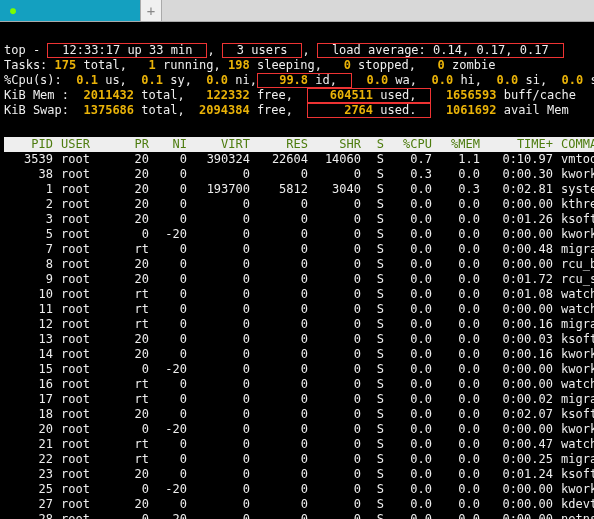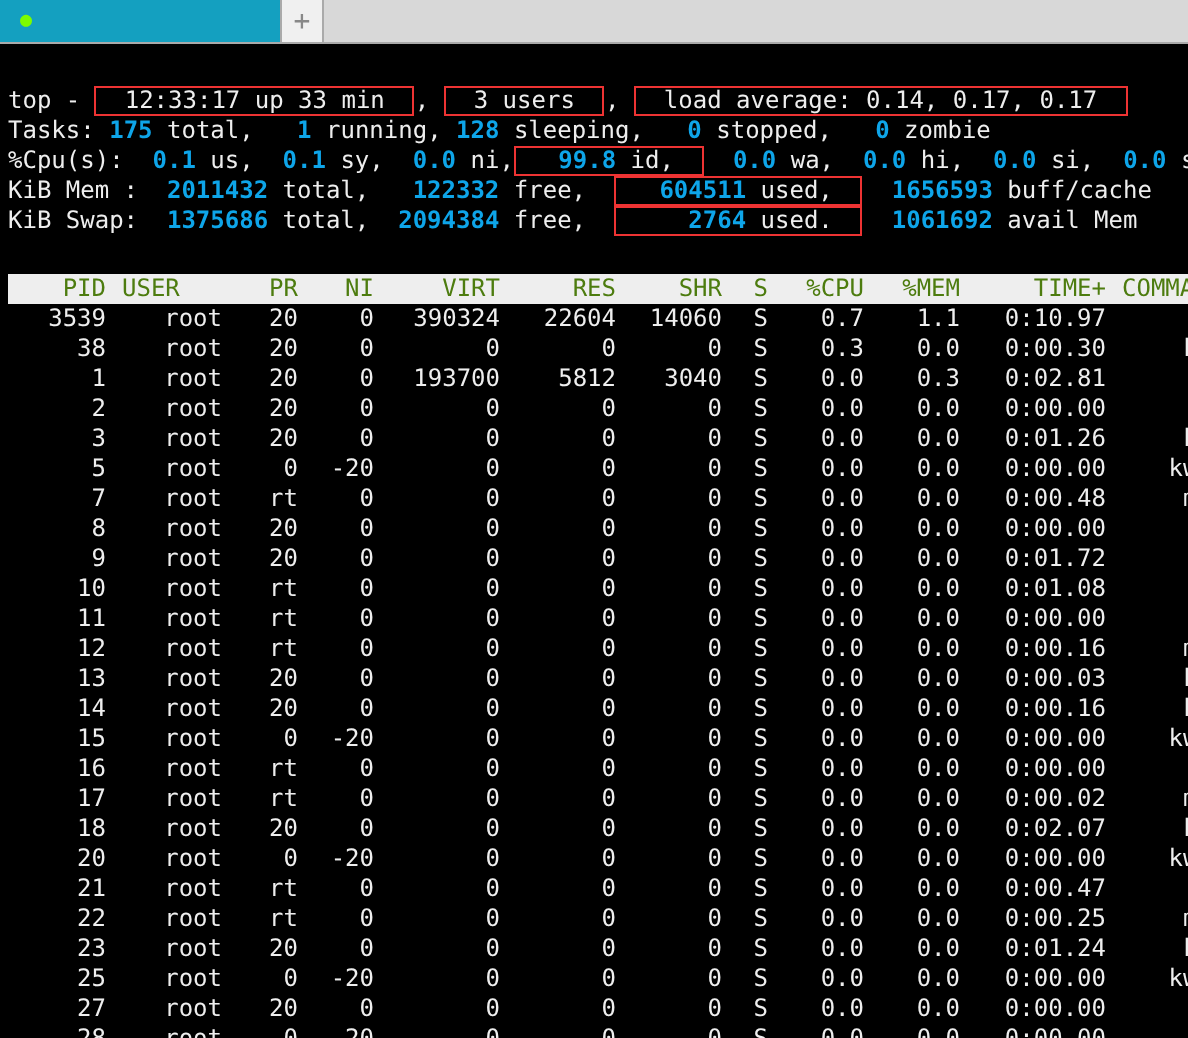--- a/index.html
+++ b/index.html
@@ -61,56 +61,56 @@
     white-space: pre;
   }
   .hl {
     border: 1.5px solid #e33;
     padding: 0 14px;
     margin: -2px 0;
     display: inline-block;
     line-height: 13px;
     box-sizing: border-box;
   }
-  .b { font-weight: bold; color: #0ea5e9; text-align: center; }
+  .b { font-weight: bold; color: #eab308; text-align: center; }
   table.proc {
     border-collapse: collapse;
     font-family: inherit;
     font-size: 12px;
     margin-top: 4px;
   }
   table.proc th {
     background: #eee;
     color: #4d7c0f;
     font-weight: normal;
     text-align: right;
     padding: 0 4px;
   }
   table.proc th.l { text-align: left; margin-left: 16px; }
   table.proc td {
     color: #eee;
     text-align: right;
     padding: 0 4px;
     white-space: pre;
   }
-  table.proc td.l { text-align: right; }
+  table.proc td.l { text-align: left; }
 </style>
 </head>
 <body>
 
 <div class="tabbar">
   <div class="tab">
     <span class="bullet">●</span>
   </div>
   <div class="addtab">+</div>
 </div>
 
 <div class="term">
 <span>top -</span> <span class="hl">12:33:17 up 33 min</span>, <span class="hl">3 users</span>, <span class="hl">load average: 0.14, 0.17, 0.17</span>
-<span>Tasks:</span> <span class="b">175</span> total,   <span class="b">1</span> running, <span class="b">128</span> <span>sleeping,</span>   <span class="b">0</span> stopped,   <span class="b">0</span> zombie
+<span>Tasks:</span> <span class="b">175</span> total,   <span class="b">1</span> running, <span class="b">198</span> <span>sleeping,</span>   <span class="b">0</span> stopped,   <span class="b">0</span> zombie
 <span>%Cpu(s):</span>  <span class="b">0.1</span> us,  <span class="b">0.1</span> sy,  <span class="b">0.0</span> ni,<span class="hl"> <span class="b">99.8</span> id,</span>  <span class="b">0.0</span> wa,  <span class="b">0.0</span> hi,  <span class="b">0.0</span> si,  <span class="b">0.0</span> st
 <span>KiB Mem :</span>  <span class="b">2011432</span> total,   <span class="b">122332</span> free,  <span class="hl"> <span class="b">604511</span> used,</span>  <span class="b">1656593</span> buff/cache
 <span>KiB Swap:</span>  <span class="b">1375686</span> total,  <span class="b">2094384</span> free,  <span class="hl">   <span class="b">2764</span> used.</span>  <span class="b">1061692</span> avail Mem
 
 <table class="proc">
 <thead><tr id="proc-head"><th style="min-width: 45px;">PID</th><th class="l" style="min-width: 50px;">USER</th><th style="min-width: 30px;">PR</th><th style="min-width: 30px;">NI</th><th style="min-width: 55px;">VIRT</th><th style="min-width: 50px;">RES</th><th style="min-width: 45px;">SHR</th><th style="min-width: 15px;">S</th><th style="min-width: 40px;">%CPU</th><th style="min-width: 40px;">%MEM</th><th style="min-width: 65px;">TIME+</th><th class="l" style="min-width: 110px;">COMMAND</th></tr></thead>
 <tbody id="proc-body"><tr><td>3539</td><td class="l">root</td><td>20</td><td>0</td><td>390324</td><td>22604</td><td>14060</td><td>S</td><td>0.7</td><td>1.1</td><td>0:10.97</td><td class="l">vmtoolsd</td></tr><tr><td>38</td><td class="l">root</td><td>20</td><td>0</td><td>0</td><td>0</td><td>0</td><td>S</td><td>0.3</td><td>0.0</td><td>0:00.30</td><td class="l">kworker/3:1</td></tr><tr><td>1</td><td class="l">root</td><td>20</td><td>0</td><td>193700</td><td>5812</td><td>3040</td><td>S</td><td>0.0</td><td>0.3</td><td>0:02.81</td><td class="l">systemd</td></tr><tr><td>2</td><td class="l">root</td><td>20</td><td>0</td><td>0</td><td>0</td><td>0</td><td>S</td><td>0.0</td><td>0.0</td><td>0:00.00</td><td class="l">kthreadd</td></tr><tr><td>3</td><td class="l">root</td><td>20</td><td>0</td><td>0</td><td>0</td><td>0</td><td>S</td><td>0.0</td><td>0.0</td><td>0:01.26</td><td class="l">ksoftirqd/0</td></tr><tr><td>5</td><td class="l">root</td><td>0</td><td>-20</td><td>0</td><td>0</td><td>0</td><td>S</td><td>0.0</td><td>0.0</td><td>0:00.00</td><td class="l">kworker/0:0H</td></tr><tr><td>7</td><td class="l">root</td><td>rt</td><td>0</td><td>0</td><td>0</td><td>0</td><td>S</td><td>0.0</td><td>0.0</td><td>0:00.48</td><td class="l">migration/0</td></tr><tr><td>8</td><td class="l">root</td><td>20</td><td>0</td><td>0</td><td>0</td><td>0</td><td>S</td><td>0.0</td><td>0.0</td><td>0:00.00</td><td class="l">rcu_bh</td></tr><tr><td>9</td><td class="l">root</td><td>20</td><td>0</td><td>0</td><td>0</td><td>0</td><td>S</td><td>0.0</td><td>0.0</td><td>0:01.72</td><td class="l">rcu_sched</td></tr><tr><td>10</td><td class="l">root</td><td>rt</td><td>0</td><td>0</td><td>0</td><td>0</td><td>S</td><td>0.0</td><td>0.0</td><td>0:01.08</td><td class="l">watchdog/0</td></tr><tr><td>11</td><td class="l">root</td><td>rt</td><td>0</td><td>0</td><td>0</td><td>0</td><td>S</td><td>0.0</td><td>0.0</td><td>0:00.00</td><td class="l">watchdog/1</td></tr><tr><td>12</td><td class="l">root</td><td>rt</td><td>0</td><td>0</td><td>0</td><td>0</td><td>S</td><td>0.0</td><td>0.0</td><td>0:00.16</td><td class="l">migration/1</td></tr><tr><td>13</td><td class="l">root</td><td>20</td><td>0</td><td>0</td><td>0</td><td>0</td><td>S</td><td>0.0</td><td>0.0</td><td>0:00.03</td><td class="l">ksoftirqd/1</td></tr><tr><td>14</td><td class="l">root</td><td>20</td><td>0</td><td>0</td><td>0</td><td>0</td><td>S</td><td>0.0</td><td>0.0</td><td>0:00.16</td><td class="l">kworker/1:0</td></tr><tr><td>15</td><td class="l">root</td><td>0</td><td>-20</td><td>0</td><td>0</td><td>0</td><td>S</td><td>0.0</td><td>0.0</td><td>0:00.00</td><td class="l">kworker/1:0H</td></tr><tr><td>16</td><td class="l">root</td><td>rt</td><td>0</td><td>0</td><td>0</td><td>0</td><td>S</td><td>0.0</td><td>0.0</td><td>0:00.00</td><td class="l">watchdog/2</td></tr><tr><td>17</td><td class="l">root</td><td>rt</td><td>0</td><td>0</td><td>0</td><td>0</td><td>S</td><td>0.0</td><td>0.0</td><td>0:00.02</td><td class="l">migration/2</td></tr><tr><td>18</td><td class="l">root</td><td>20</td><td>0</td><td>0</td><td>0</td><td>0</td><td>S</td><td>0.0</td><td>0.0</td><td>0:02.07</td><td class="l">ksoftirqd/2</td></tr><tr><td>20</td><td class="l">root</td><td>0</td><td>-20</td><td>0</td><td>0</td><td>0</td><td>S</td><td>0.0</td><td>0.0</td><td>0:00.00</td><td class="l">kworker/2:0H</td></tr><tr><td>21</td><td class="l">root</td><td>rt</td><td>0</td><td>0</td><td>0</td><td>0</td><td>S</td><td>0.0</td><td>0.0</td><td>0:00.47</td><td class="l">watchdog/3</td></tr><tr><td>22</td><td class="l">root</td><td>rt</td><td>0</td><td>0</td><td>0</td><td>0</td><td>S</td><td>0.0</td><td>0.0</td><td>0:00.25</td><td class="l">migration/3</td></tr><tr><td>23</td><td class="l">root</td><td>20</td><td>0</td><td>0</td><td>0</td><td>0</td><td>S</td><td>0.0</td><td>0.0</td><td>0:01.24</td><td class="l">ksoftirqd/3</td></tr><tr><td>25</td><td class="l">root</td><td>0</td><td>-20</td><td>0</td><td>0</td><td>0</td><td>S</td><td>0.0</td><td>0.0</td><td>0:00.00</td><td class="l">kworker/3:0H</td></tr><tr><td>27</td><td class="l">root</td><td>20</td><td>0</td><td>0</td><td>0</td><td>0</td><td>S</td><td>0.0</td><td>0.0</td><td>0:00.00</td><td class="l">kdevtmpfs</td></tr><tr><td>28</td><td class="l">root</td><td>0</td><td>-20</td><td>0</td><td>0</td><td>0</td><td>S</td><td>0.0</td><td>0.0</td><td>0:00.00</td><td class="l">netns</td></tr></tbody>
 </table>
 </div>
 

